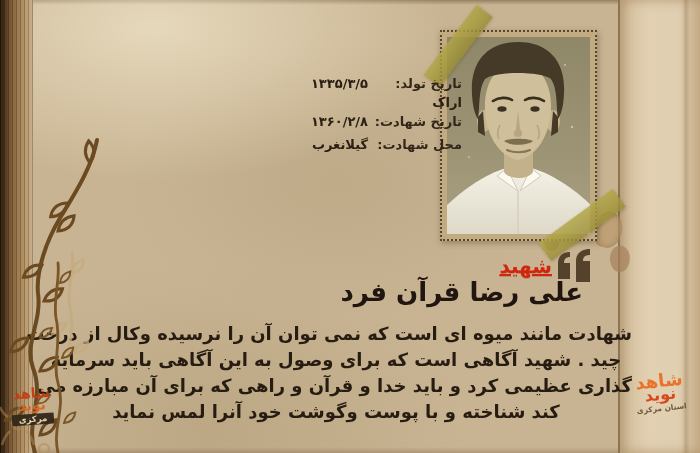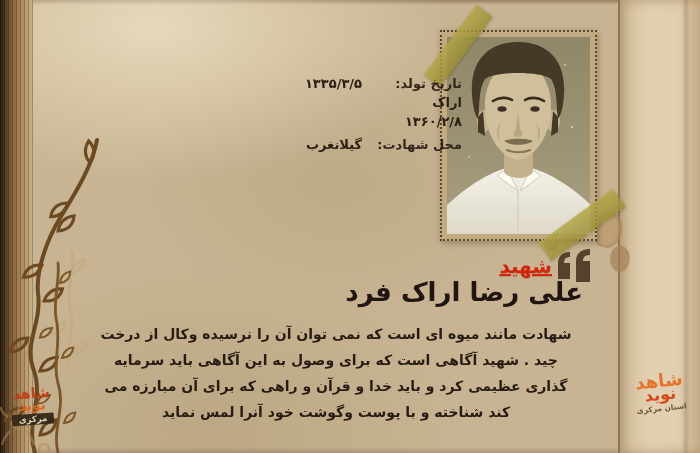--- a/index.html
+++ b/index.html
@@ -54,38 +54,38 @@
   }
   .tape-top{left:414px;top:36px;width:88px;height:20px;transform:rotate(-53deg);}
   .tape-bottom{left:536px;top:214px;width:92px;height:22px;transform:rotate(-36deg);}
   
   .info-panel{
     position:absolute;top:76px;right:238px;width:176px;
     direction:rtl;color:#32271a;font-size:13px;font-weight:600;
   }
   .info-row{display:flex;align-items:baseline;height:19px;}
   .info-row.last{margin-top:4px;}
-  .info-label{width:94px;text-align:right;white-space:nowrap;margin-left:6px;}
+  .info-label{width:94px;text-align:right;white-space:nowrap;}
   .info-value{flex:1;text-align:right;white-space:nowrap;color:#2a2013;}
   
   .quote-icon{position:absolute;left:556px;top:249px;width:40px;height:36px;}
   .title-badge{
     position:absolute;top:254px;right:148px;direction:rtl;
     color:#d3240e;font-size:20px;font-weight:800;white-space:nowrap;
     text-shadow:0 1px 0 rgba(120,20,5,.2);
     text-decoration:underline;
   }
   .martyr-name{
     position:absolute;top:277px;right:117px;direction:rtl;
     color:#201510;font-size:26px;font-weight:800;white-space:nowrap;
   }
   
   .bio{
     position:absolute;left:40px;top:321px;width:592px;direction:rtl;
-    color:#261c12;font-size:14px;font-weight:700;line-height:26px;text-align:center;
+    color:#261c12;font-size:18px;font-weight:700;line-height:26px;text-align:center;
   }
   .bio .bio-line{white-space:nowrap;}
   
   .vines{position:absolute;left:0;top:123px;width:135px;height:330px;pointer-events:none;}
   
   .logo{position:absolute;display:flex;flex-direction:column;align-items:center;direction:rtl;line-height:1;pointer-events:none;}
   .logo-left{left:2px;top:386px;width:60px;transform:rotate(-4deg);opacity:.95;}
   .logo-left .l1{color:#c43c12;font-size:14px;font-weight:800;}
   .logo-left .l2{color:#dd6622;font-size:14px;font-weight:800;margin-top:-2px;}
   .logo-left .badge{background:#33281a;color:#ead9b8;font-size:8.5px;font-weight:700;padding:1px 7px;margin-top:2px;border-radius:1px;}
@@ -163,34 +163,35 @@
 
   <div class="info-panel">
     <div class="info-row">
       <span class="info-label">تاریخ تولد:</span>
       <span class="info-value">۱۳۳۵/۳/۵</span>
     </div>
     <div class="info-row">
       <span class="info-value">اراک</span>
     </div>
     <div class="info-row">
+      <span class="info-label">تاریخ شهادت:</span>
       <span class="info-value">۱۳۶۰/۲/۸</span>
     </div>
     <div class="info-row last">
       <span class="info-label">محل شهادت:</span>
       <span class="info-value">گیلانغرب</span>
     </div>
   </div>
 
   <svg class="quote-icon" viewBox="0 0 40 36" aria-hidden="true">
     <path d="M2,14 C2,7 7,3 14,3 L14,8 C10,8 8,10 8,14 L14,14 L14,30 L2,30 Z" fill="#54422c"></path>
     <path d="M20,12 C20,4 26,0 34,0 L34,6 C29,6 27,8 27,12 L34,12 L34,33 L20,33 Z" fill="#54422c"></path>
   </svg>
   <div class="title-badge">شهید</div>
-  <div class="martyr-name">علی رضا اراک فرد</div>
+  <div class="martyr-name">علی رضا قرآن فرد</div>
 
   <div class="bio">
     <div class="bio-line">شهادت مانند میوه ای است  که نمی توان آن را نرسیده وکال از درخت</div>
     <div class="bio-line">چید . شهید آگاهی است که برای وصول به این  آگاهی باید سرمایه</div>
     <div class="bio-line">گذاری عظیمی کرد و باید خدا و قرآن و راهی که برای آن  مبارزه می</div>
     <div class="bio-line">کند شناخته و با پوست وگوشت خود آنرا لمس نماید</div>
   </div>
 
   <svg class="vines" viewBox="0 0 135 330" aria-hidden="true">
     <defs>

